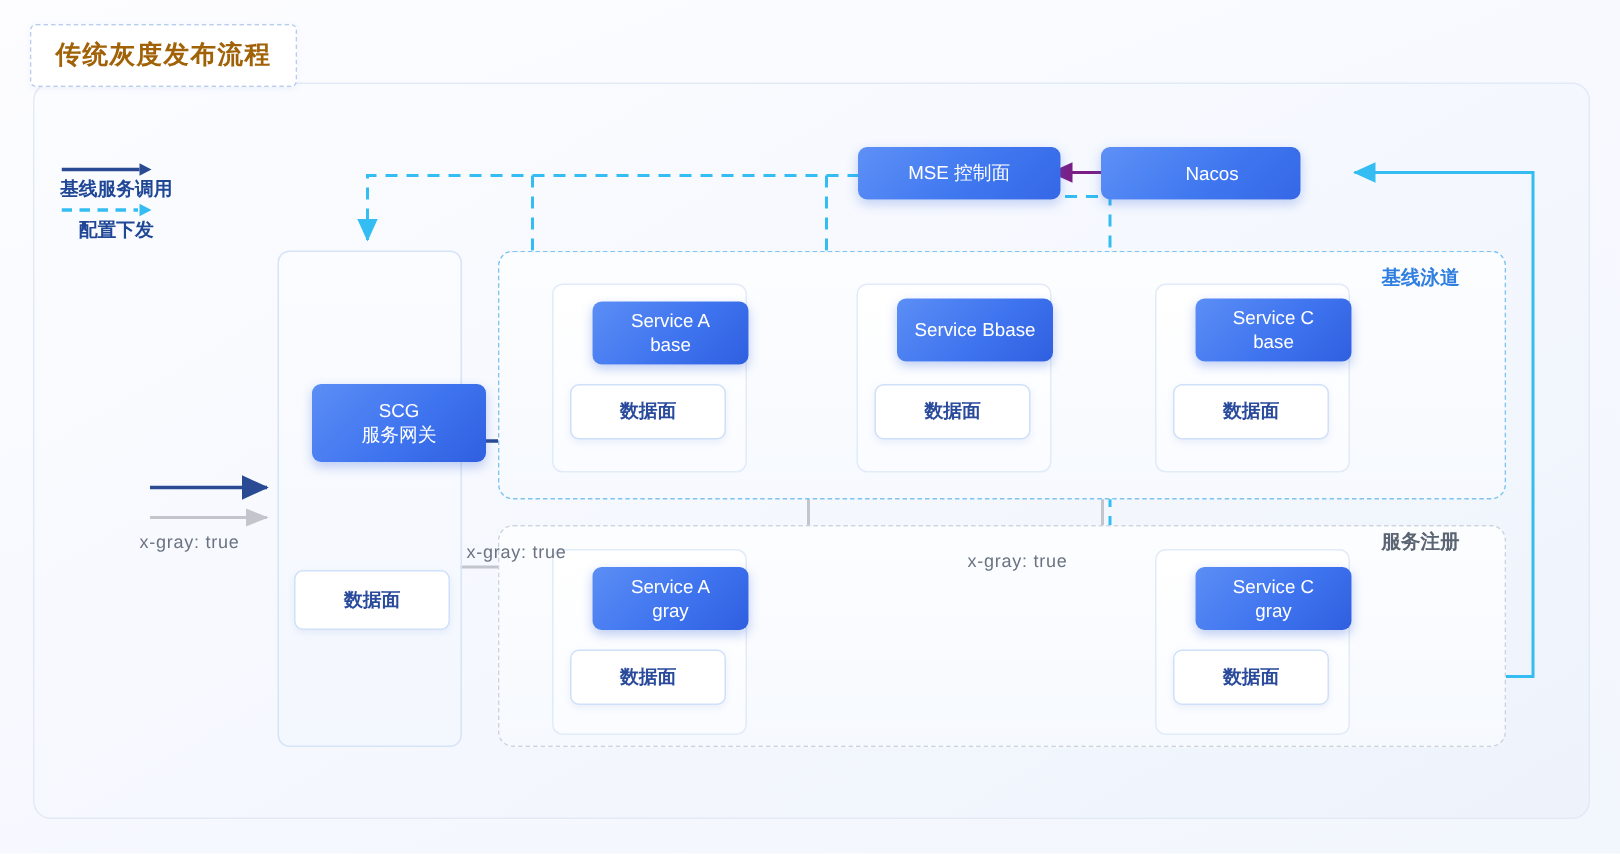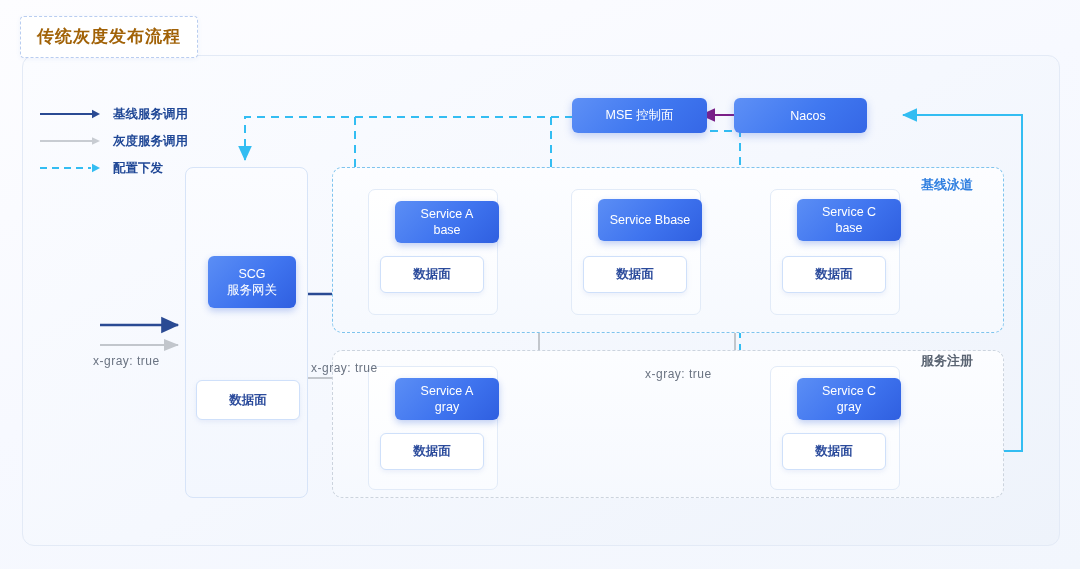--- a/index.html
+++ b/index.html
@@ -31,21 +31,21 @@
     border:1px solid #e3eaf6;border-radius:12px;
     background:linear-gradient(150deg,#fbfcff 0%,#f5f8fe 50%,#eef3fb 100%);
     z-index:1;
   }
 
   
   svg.wires{position:absolute;left:0;top:0;width:1080px;height:569px;z-index:5;pointer-events:none;}
 
   
   .legend{position:absolute;left:40px;top:106px;z-index:25;}
-  .legend-row{display:flex;align-items:flex-start;height:27px;}
+  .legend-row{display:flex;align-items:center;height:27px;flex-direction:column;}
   .legend-swatch{width:62px;height:12px;position:relative;margin-right:11px;}
   .legend-label{font-size:12.5px;font-weight:bold;color:#1f4796;white-space:nowrap;}
 
   
   .box{position:absolute;z-index:20;display:flex;align-items:center;justify-content:center;
        text-align:center;box-sizing:border-box;}
 
   .svc{
     border-radius:6px;
     background:linear-gradient(135deg,#5b8ef5 0%,#3f74ef 55%,#2f5fe0 100%);
@@ -97,29 +97,20 @@
         <svg width="62" height="12" viewBox="0 0 62 12">
           <line x1="0" y1="6" x2="52" y2="6" stroke="#2a4a93" stroke-width="2.2"></line>
           <path d="M52 1.8 L60 6 L52 10.2 Z" fill="#2a4a93"></path>
         </svg>
       </div>
       <span class="legend-label">基线服务调用</span>
     </div>
     <div class="legend-row">
       <div class="legend-swatch">
         <svg width="62" height="12" viewBox="0 0 62 12">
-          <line x1="0" y1="6" x2="52" y2="6" stroke="#c8ccd2" stroke-width="2"></line>
-          <path d="M52 2.2 L60 6 L52 9.8 Z" fill="#c8ccd2"></path>
-        </svg>
-      </div>
-      <span class="legend-label">灰度服务调用</span>
-    </div>
-    <div class="legend-row">
-      <div class="legend-swatch">
-        <svg width="62" height="12" viewBox="0 0 62 12">
           <line x1="0" y1="6" x2="51" y2="6" stroke="#33bdf2" stroke-width="2.2" stroke-dasharray="7 5"></line>
           <path d="M52 1.8 L60 6 L52 10.2 Z" fill="#33bdf2"></path>
         </svg>
       </div>
       <span class="legend-label">配置下发</span>
     </div>
   </div>
 
   <svg class="wires" viewBox="0 0 1080 569">
     <defs>
@@ -199,21 +190,21 @@
     </g>
     <g stroke="#c2c6cc" stroke-width="2" fill="none">
       <path d="M100 345 L178 345" marker-end="url(#ar-gray)"></path>
     </g>
   </svg>
 
   <div class="box topbox" style="left:572px;top:98px;width:135px;height:35px;">MSE 控制面</div>
   <div class="box topbox" style="left:734px;top:98px;width:133px;height:35px;padding-left:15px;">Nacos</div>
 
   <div class="gw-panel" style="left:185px;top:167px;width:121px;height:329px;"></div>
-  <div class="box svc" style="left:193px;top:256px;width:88px;height:52px;flex-direction:column;">
+  <div class="box svc" style="left:193px;top:256px;width:116px;height:52px;flex-direction:column;">
     <span>SCG</span>
     <span>服务网关</span>
   </div>
   <div class="box dp" style="left:196px;top:380px;width:104px;height:40px;">数据面</div>
 
   <div class="lane lane-base" style="left:332px;top:167px;width:670px;height:164px;"></div>
   <div class="lane-title lane-title-base" style="left:921px;top:176px;">基线泳道</div>
 
   <div class="svc-group" style="left:368px;top:189px;width:128px;height:124px;"></div>
   <div class="box svc" style="left:380px;top:201px;width:104px;height:42px;flex-direction:column;">

